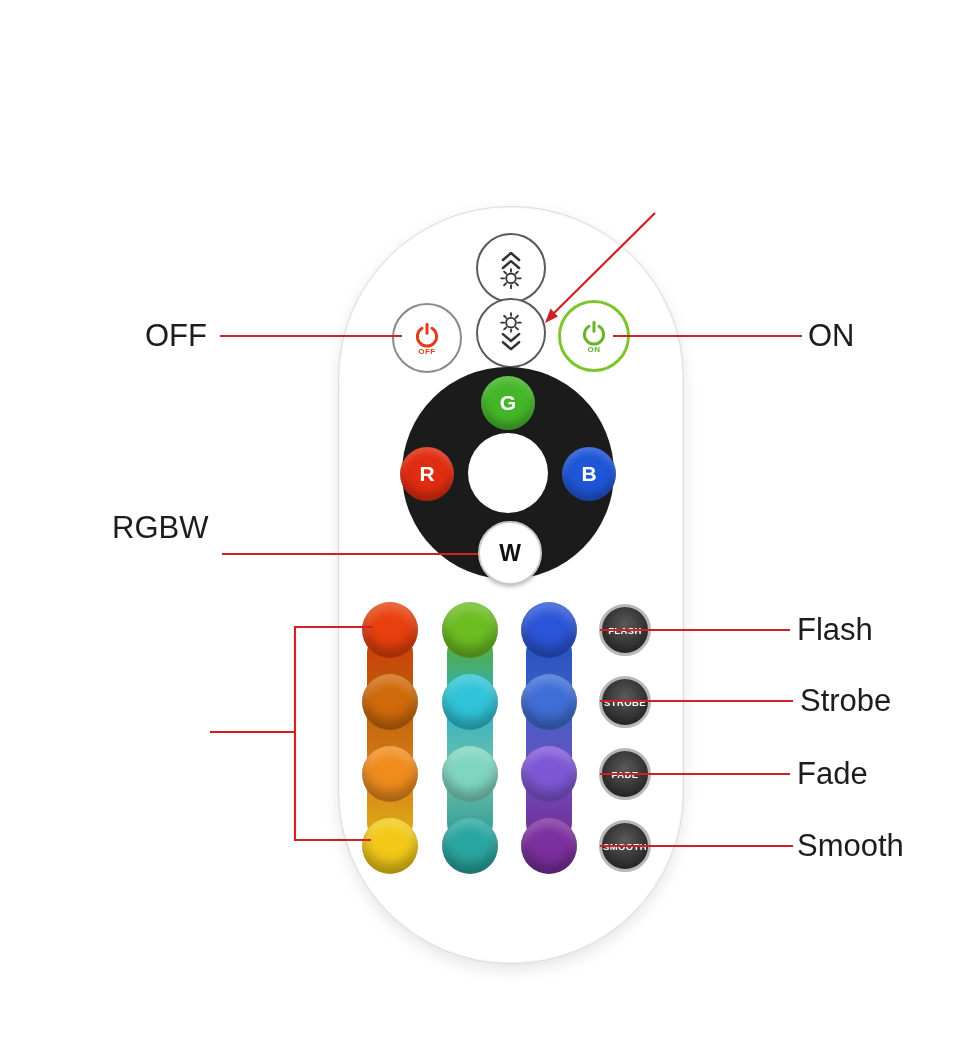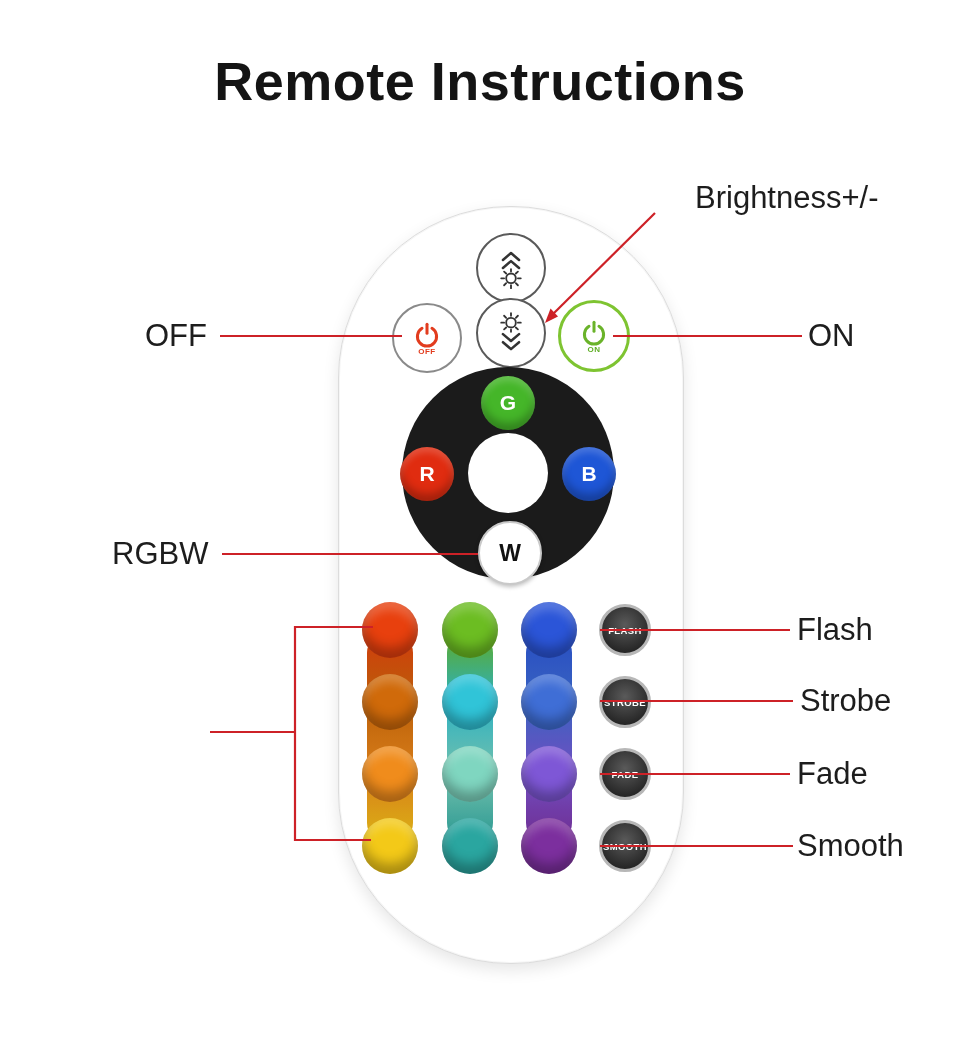--- a/index.html
+++ b/index.html
@@ -57,21 +57,20 @@
   
   .callout{position:absolute;font-size:31px;color:#1d1d1d;white-space:nowrap;}
 
   .overlay{position:absolute;left:0;top:0;width:960px;height:1039px;pointer-events:none;}
 </style>
 </head>
 <body>
 
 <div class="stage">
 
-  <div class="title">Remote Instructions</div>
 
   <div class="remote"></div>
 
   <div class="round-btn bri bri-up">
     <svg width="46" height="46" viewBox="0 0 40 40" fill="none" stroke="#333" stroke-width="2.2" stroke-linecap="round" stroke-linejoin="round">
       <polyline points="13,13 20,7 27,13"></polyline>
       <polyline points="13,20 20,14 27,20"></polyline>
       <g stroke-width="1.6">
         <circle cx="20" cy="29" r="4.2"></circle>
         <line x1="26" y1="29" x2="28.5" y2="29"></line>
@@ -174,22 +173,21 @@
       <line x1="222" y1="554" x2="478" y2="554"></line>
       <path d="M210 732 L295 732 M373 627 L295 627 L295 840 L371 840"></path>
       <line x1="600" y1="630" x2="790" y2="630"></line>
       <line x1="600" y1="701" x2="793" y2="701"></line>
       <line x1="600" y1="774" x2="790" y2="774"></line>
       <line x1="600" y1="846" x2="793" y2="846"></line>
     </g>
     <polygon points="545,323 558,316.5 550.5,308.5" fill="#cd2127"></polygon>
   </svg>
 
-  <div class="callout" style="left:695px;top:180px">Brightness+/-</div>
   <div class="callout" style="left:145px;top:318px">OFF</div>
   <div class="callout" style="left:808px;top:318px">ON</div>
-  <div class="callout" style="left:112px;top:536px">RGBW</div>
+  <div class="callout" style="left:112px;top:510px">RGBW</div>
   <div class="callout" style="left:797px;top:612px">Flash</div>
   <div class="callout" style="left:800px;top:683px">Strobe</div>
   <div class="callout" style="left:797px;top:756px">Fade</div>
   <div class="callout" style="left:797px;top:828px">Smooth</div>
 
 </div>
 
 </body></html>

